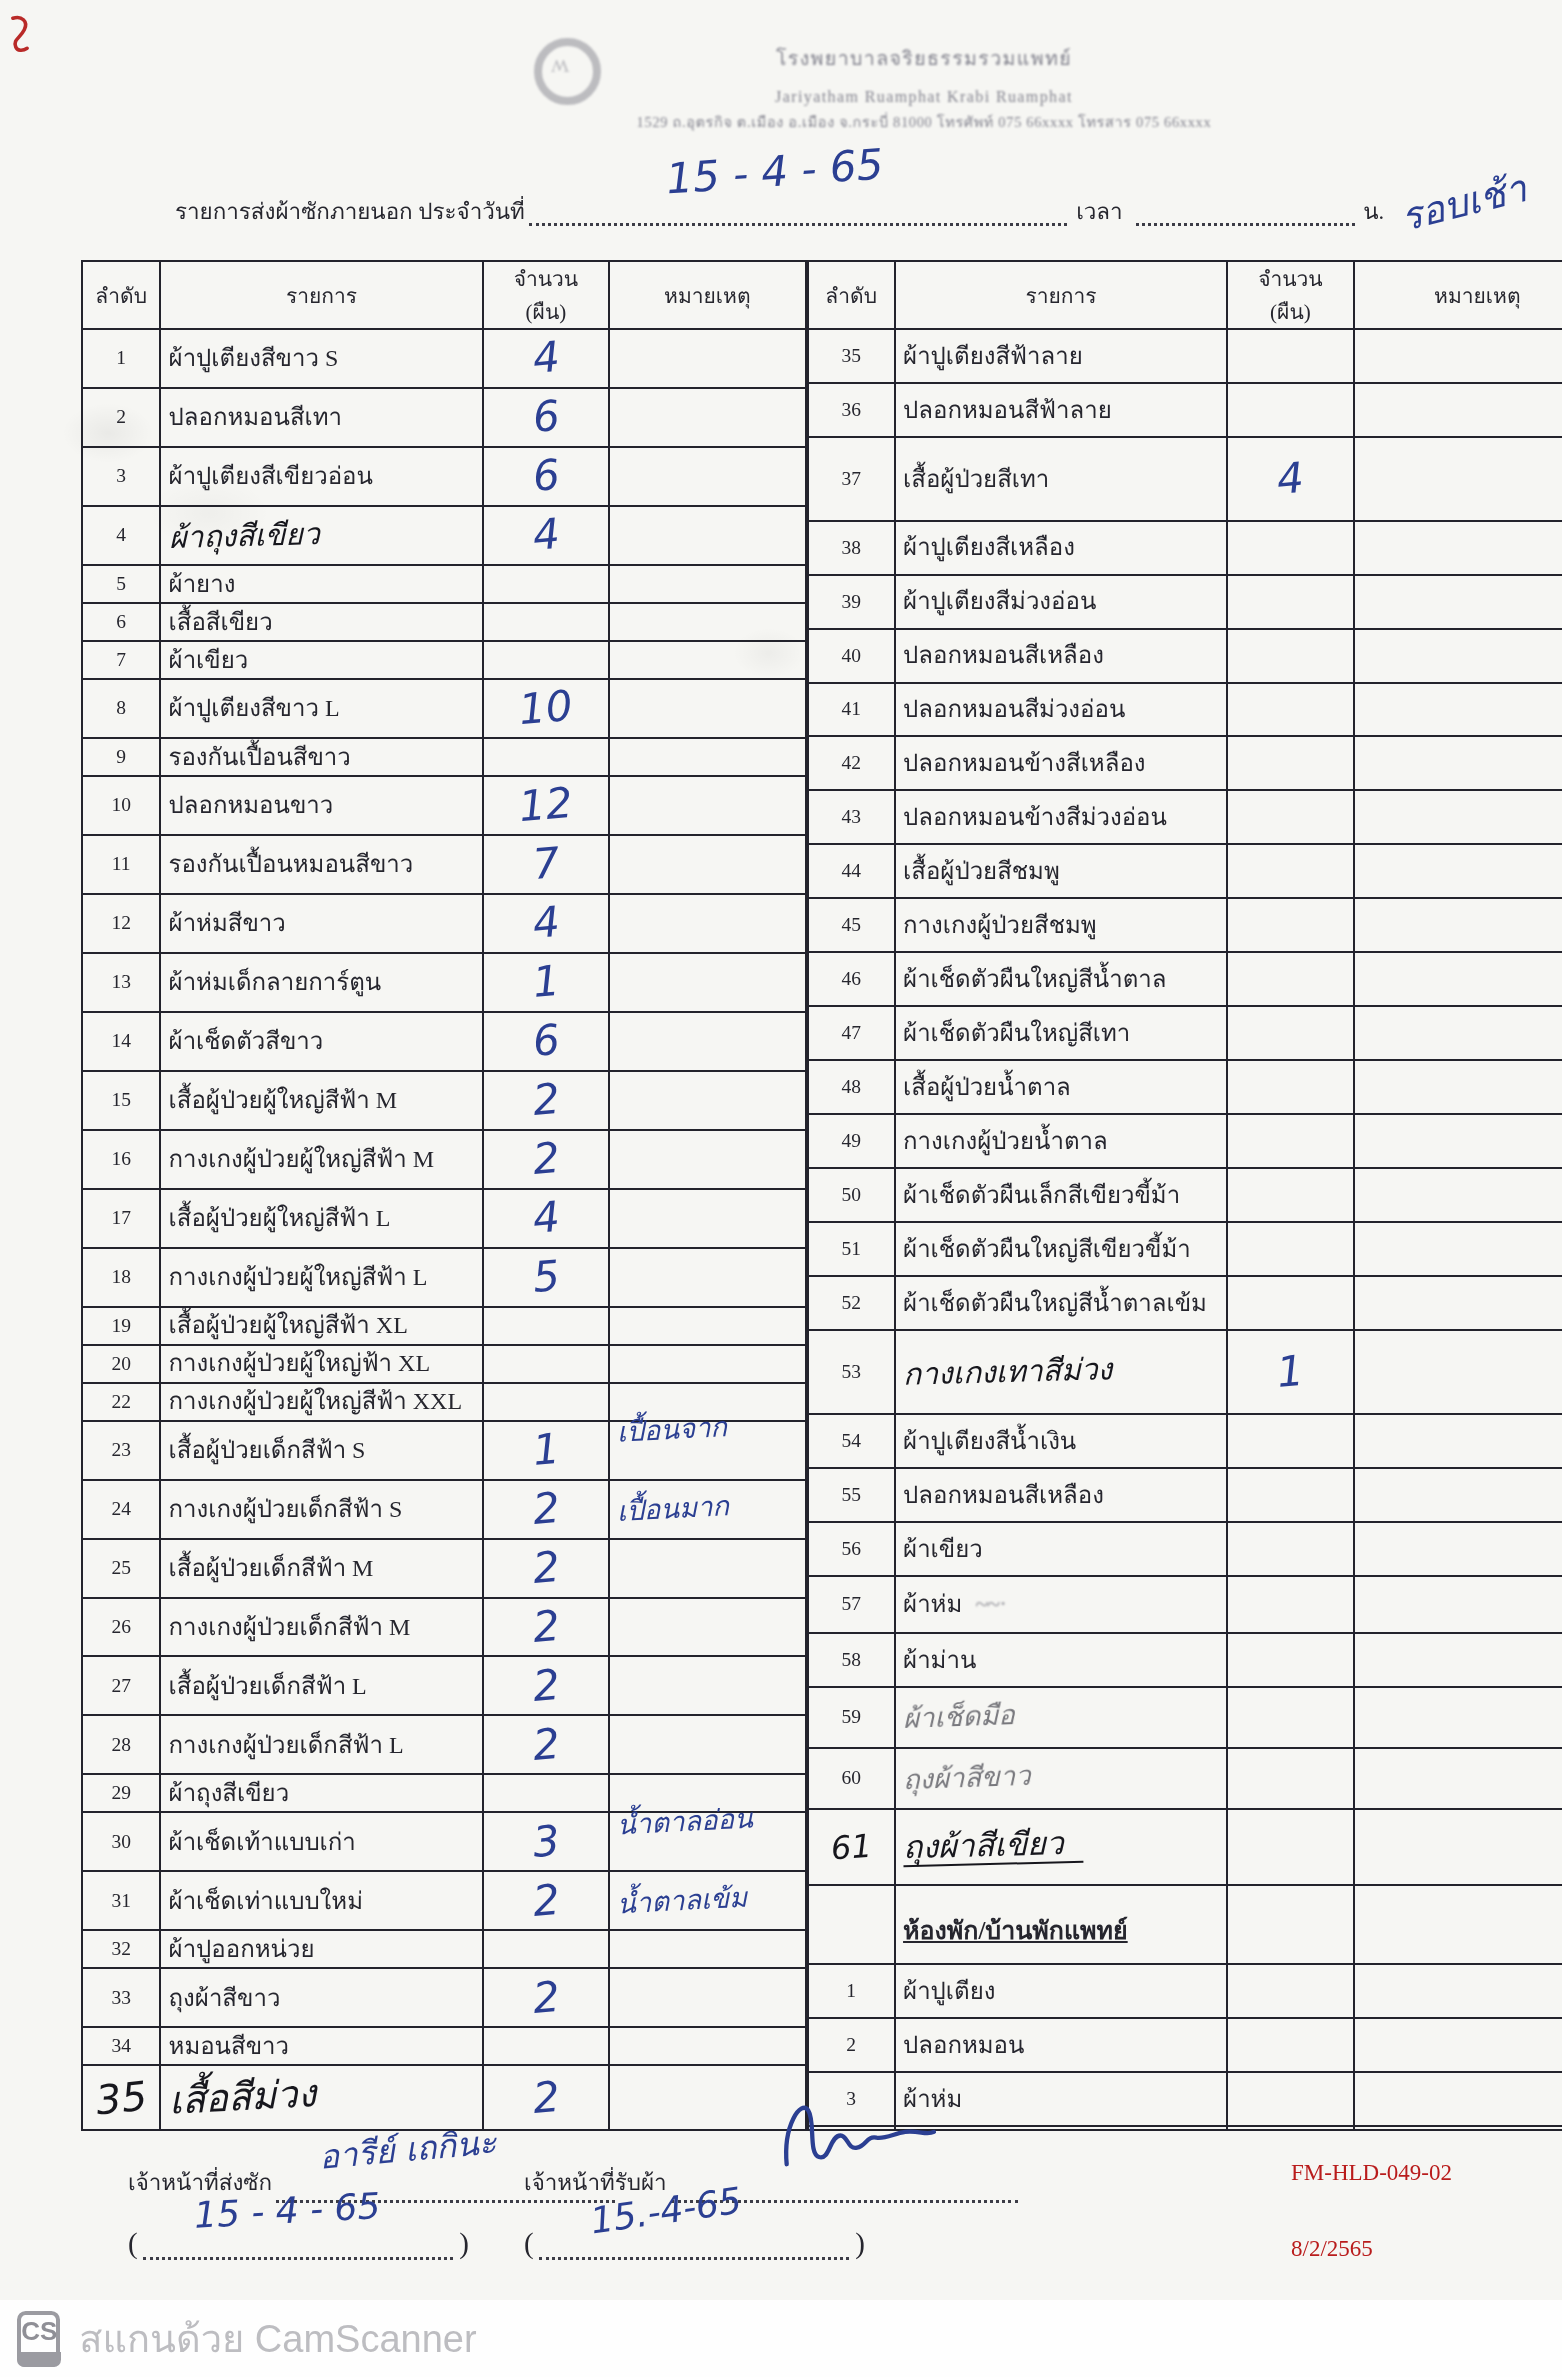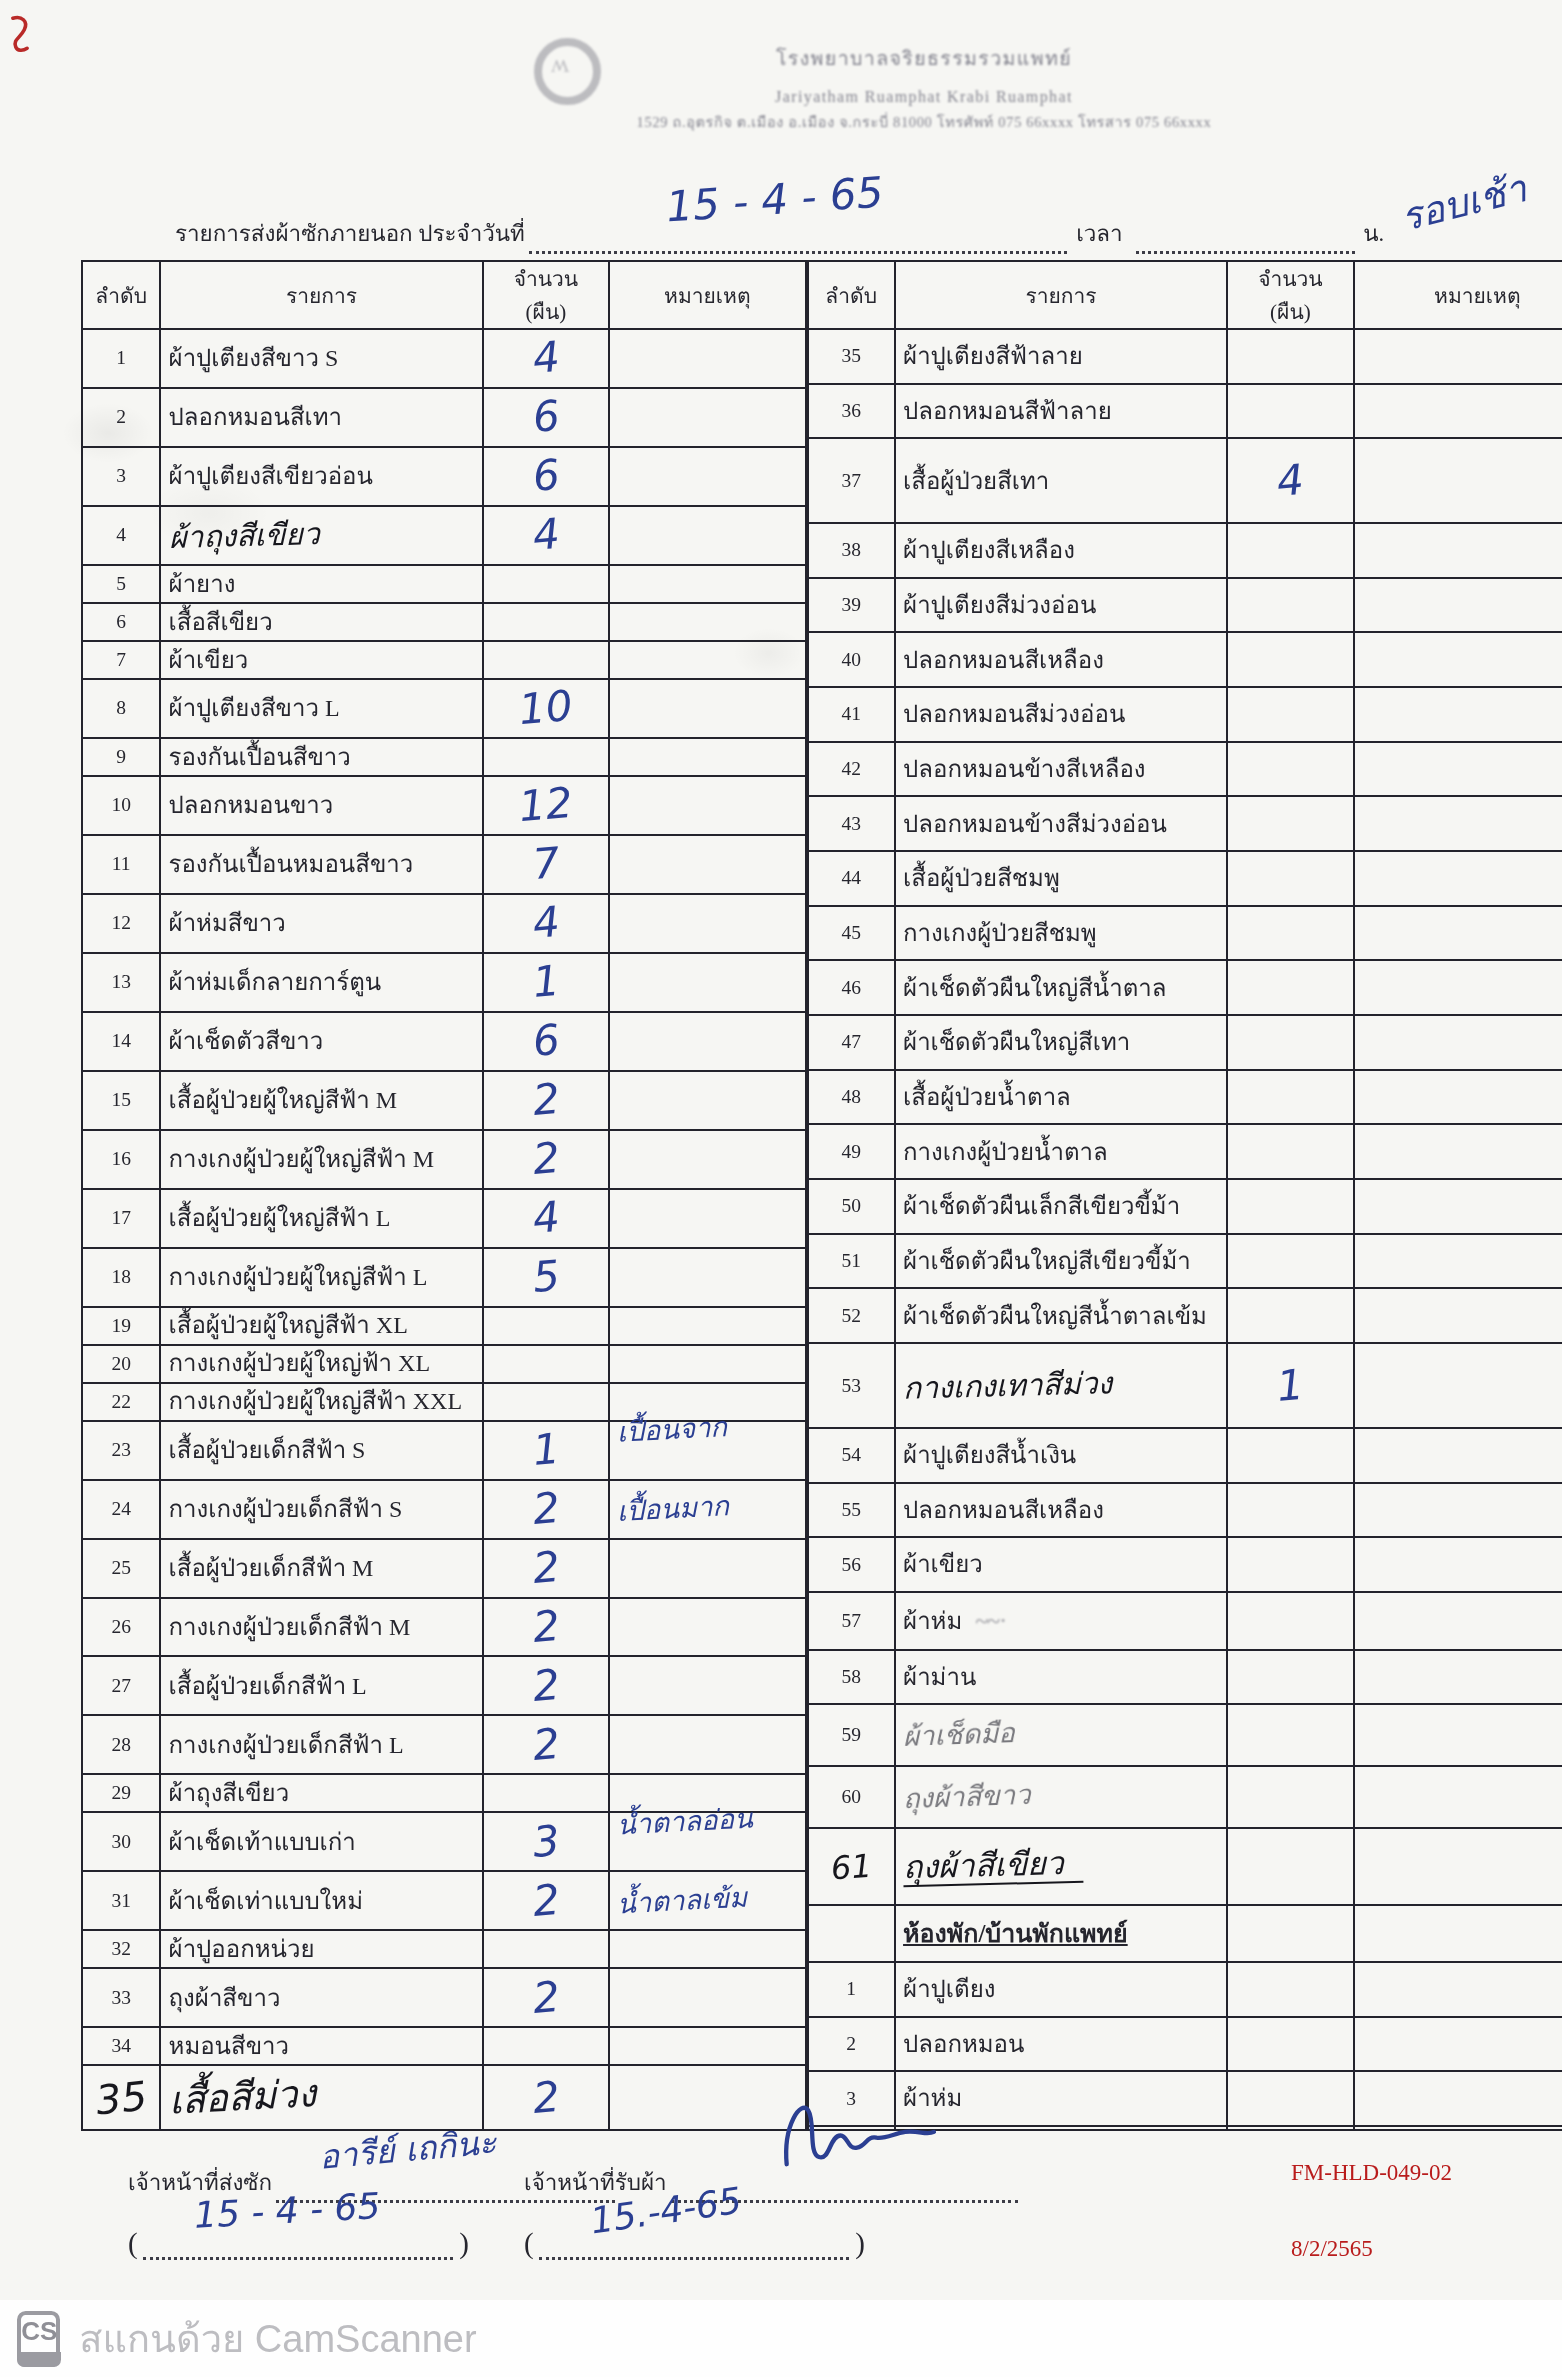--- a/index.html
+++ b/index.html
@@ -17,21 +17,21 @@
   .logo{position:absolute;left:534px;top:38px;width:51px;height:51px;border-radius:50%;
         border:8px solid #83838d;opacity:.5;filter:blur(1.1px);}
   .logo::after{content:"ʍ";position:absolute;left:8.7px;top:2.9px;font-size:26px;color:#8d8d97;}
   .hosp{position:absolute;left:635px;top:43px;width:578px;text-align:center;color:#84848f;
         filter:blur(0.8px);}
   .hosp .h1{font-size:19.5px;letter-spacing:1.4px;}
   .hosp .h2{font-size:16px;margin-top:14.4px;letter-spacing:1.4px;}
   .hosp .h3{font-size:14.4px;margin-top:4px;letter-spacing:0.7px;white-space:nowrap;}
 
   
-  .title-row{position:absolute;left:175px;top:193px;width:1357px;display:flex;align-items:flex-end;
+  .title-row{position:absolute;left:175px;top:193px;width:1357px;display:flex;
              font-size:22.4px;}
   .t-label{white-space:nowrap;padding:0 4.3px 2.9px 0;}
   .dotline{border-bottom:3.6px dotted #3c3c46;height:30px;position:relative;}
   .d1{width:585px;margin-right:8.7px;}
   .d2{width:238px;margin:0 8.7px;}
   .hand{font-family:"DejaVu Sans",sans-serif;font-style:italic;color:#2b3f92;}
   .hand.date{position:absolute;left:137px;top:-46px;font-size:42px;transform:rotate(-4deg);white-space:nowrap;}
   .hand.round{font-size:38px;transform:rotate(-14deg) translateY(-21.7px);display:inline-block;
               margin-left:16px;white-space:nowrap;}
 
@@ -52,21 +52,21 @@
            transform:rotate(-4deg);color:#17171d;}
   .no.hand-big{font-family:"DejaVu Sans",sans-serif;font-style:italic;font-size:40px;display:inline-block;
            transform:rotate(-6deg);color:#17171d;}
   .item{font-size:24px;display:inline-block;line-height:1.1;}
   .item.hand,.item.hand-big,.item.hand-underline{font-family:"DejaVu Sans",sans-serif;font-style:italic;
            transform:rotate(-1.5deg);font-size:30px;color:#17171d;}
   .item.hand-big{font-size:38px;transform:rotate(-3deg);}
   .item.hand-underline{font-size:32px;border-bottom:2.9px solid #17171d;padding-right:19px;}
   .item.pencil{font-family:"DejaVu Sans",sans-serif;font-style:italic;font-size:27.4px;color:#595960;
            opacity:.8;filter:blur(0.3px);transform:rotate(-2deg);}
-  .section-title{font-weight:bold;font-size:25px;text-decoration:underline;}
+  .section-title{font-weight:bold;font-size:25px;text-decoration:underline;margin-top:12px;}
   .qty{font-family:"DejaVu Sans",sans-serif;font-style:italic;font-size:42px;color:#2b3f92;
        display:inline-block;transform:rotate(-5deg);line-height:1;}
   .remark{font-family:"DejaVu Sans",sans-serif;font-style:italic;font-size:27.4px;color:#2b3f92;
        display:inline-block;transform:rotate(-3deg);line-height:1;}
   .remark.up{transform:translateY(-20px) rotate(-3deg);}
   .scribble{display:inline-block;margin-left:13px;color:#9a9aa0;filter:blur(1.1px);font-size:24.5px;
        letter-spacing:-1.4px;}
 
   
   .footer{position:absolute;left:0;top:2138px;width:1562px;height:180px;font-size:22.4px;}

